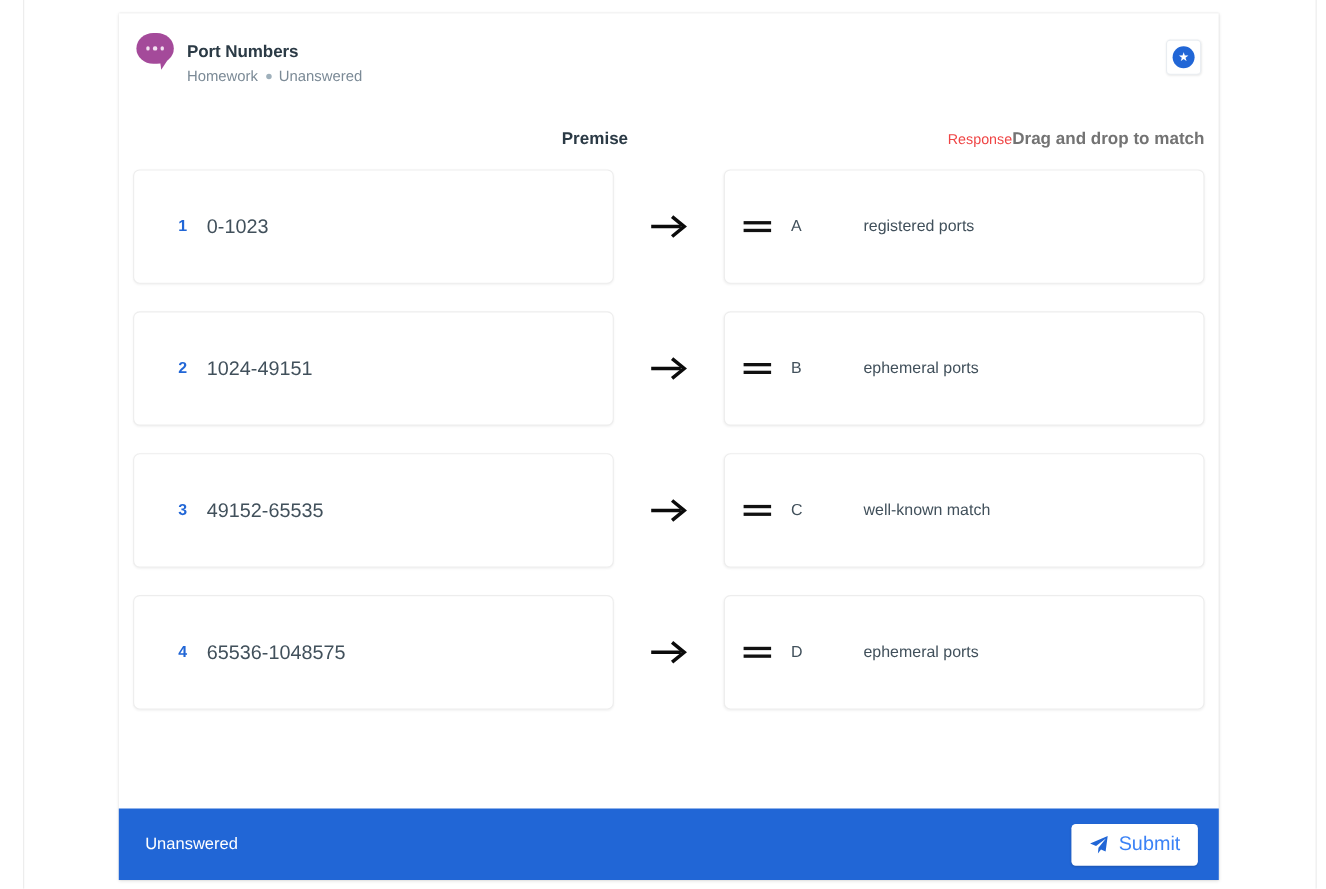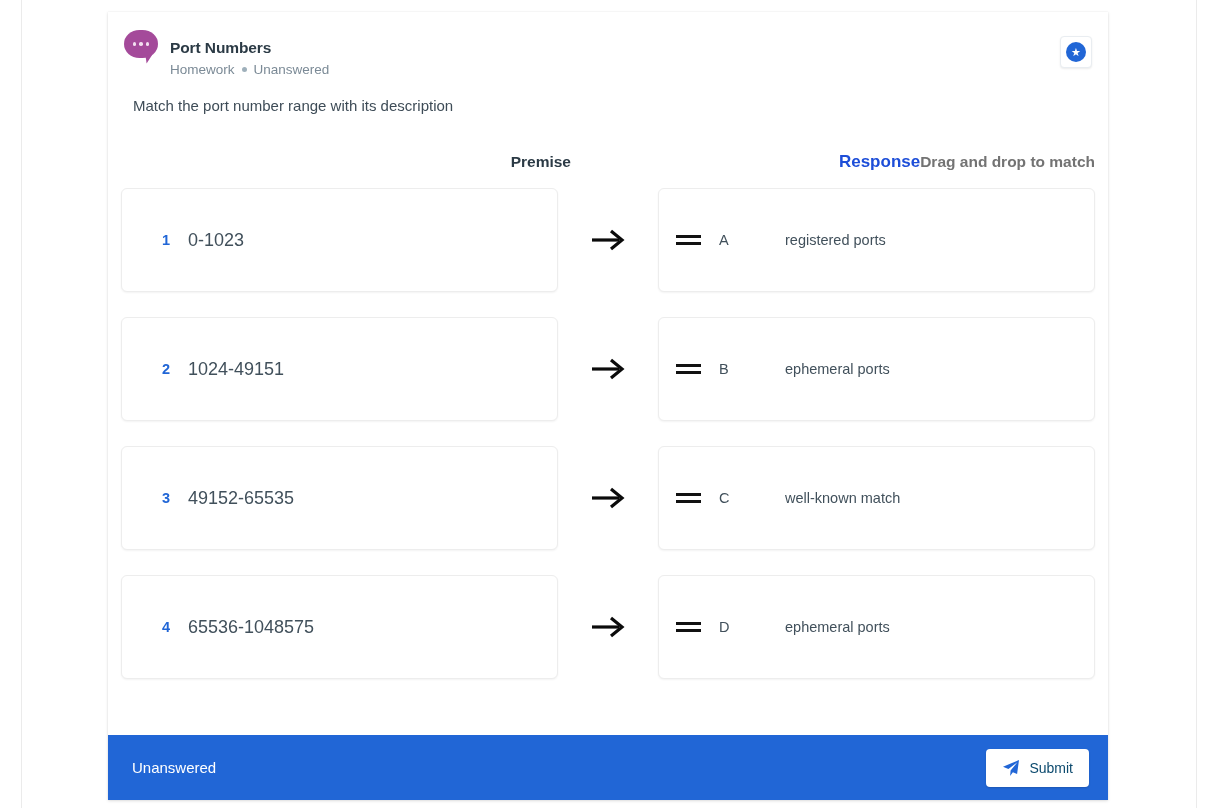--- a/index.html
+++ b/index.html
@@ -166,23 +166,23 @@
   .head-premise {
     width: 450px;
     font-size: 15.5px;
     font-weight: bold;
     color: #2b3a45;
     padding-left: 0px;
   }
   .spacer-arrow { width: 100px; }
   .head-response {
     flex: 1;
-    font-size: 17px;
-    font-weight: bold;
-    color: #1d4ed8;
+    font-size: 13px;
+    font-weight: normal;
+    color: #ef4444;
     padding-left: 0px;
   }
   .head-drag {
     font-size: 15.5px;
     font-weight: bold;
     color: #737373;
     white-space: nowrap;
     cursor: pointer;
   }
 
@@ -278,22 +278,22 @@
     border-radius: 4px;
     height: 38px;
     padding: 0 16px;
     display: flex;
     align-items: center;
     gap: 9px;
     cursor: pointer;
     box-shadow: 0 1px 2px rgba(0,0,0,0.16);
   }
   .submit-btn .label {
-    color: #0c4a6e;
-    font-size: 14px;
+    color: #3b82f6;
+    font-size: 18px;
   }
   .submit-btn svg { display: block; }
 </style>
 </head>
 <body>
 
 <div class="page">
   <div class="rail-left"></div>
   <div class="rail-right"></div>
 
@@ -314,21 +314,20 @@
             <span>Homework</span>
             <span class="dot"></span>
             <span>Unanswered</span>
           </div>
         </div>
         <div class="star-btn">
           <span class="star-circle">★</span>
         </div>
       </div>
 
-      <div class="prompt">Match the port number range with its description</div>
 
       <div class="col-heads">
         <div class="head-premise">Premise</div>
         <div class="spacer-arrow"></div>
         <div class="head-response">Response</div>
         <div class="head-drag">Drag and drop to match</div>
       </div>
 
       <div class="rows">
 

